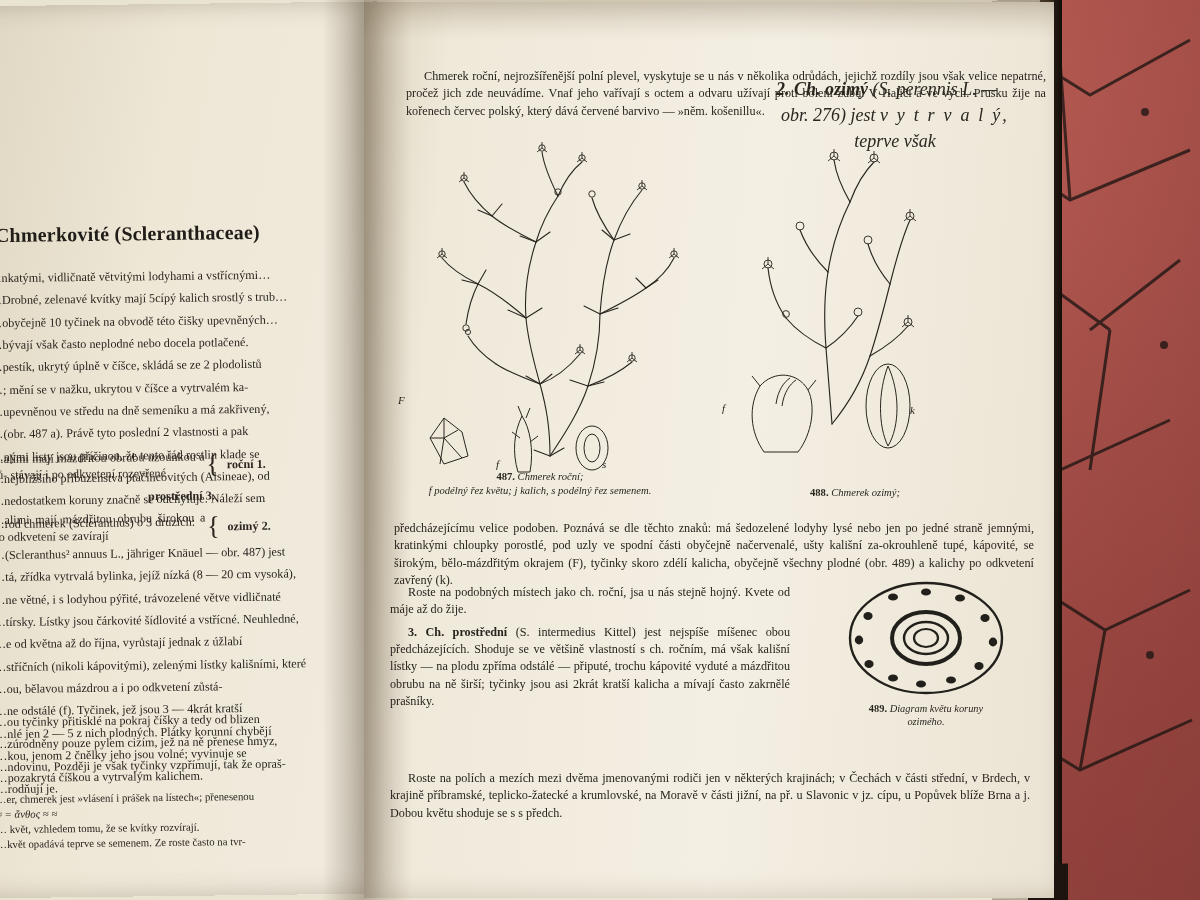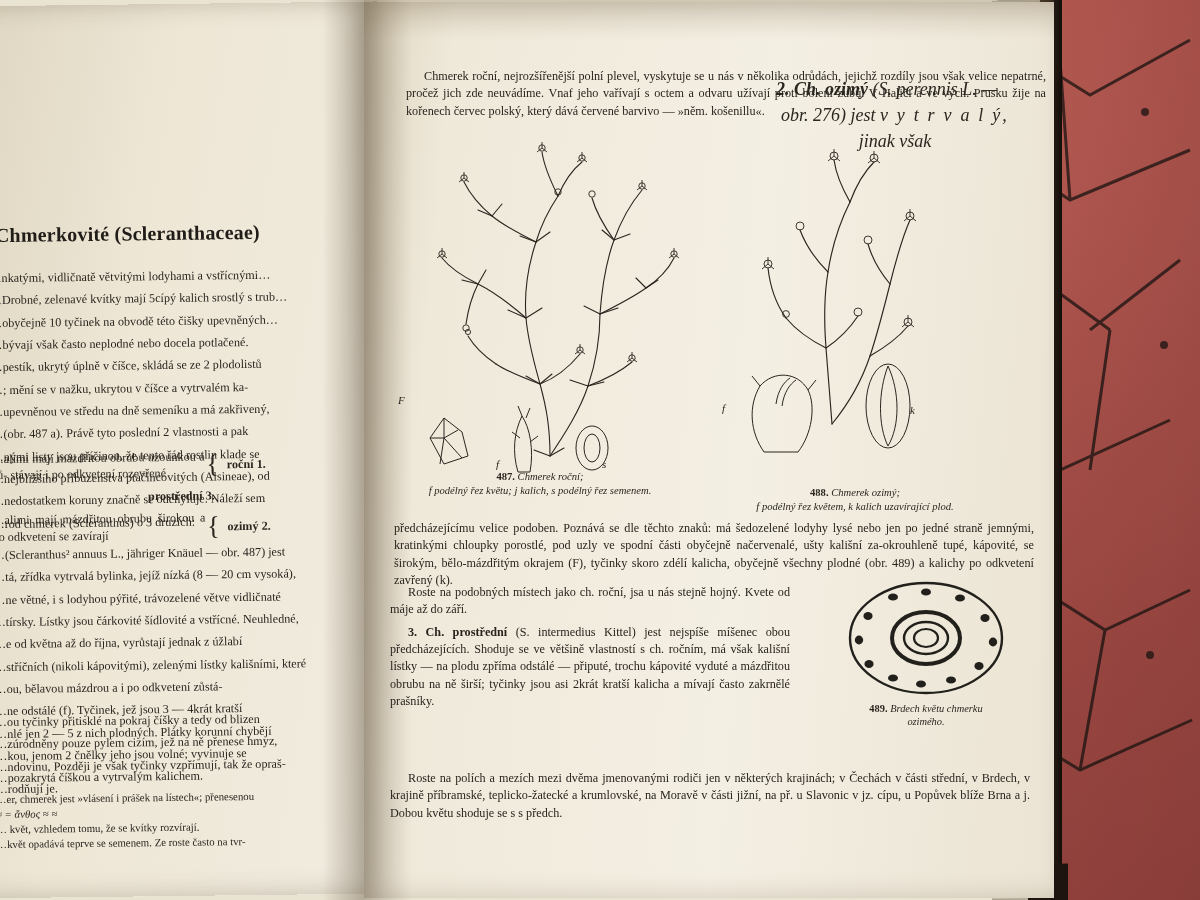--- a/index.html
+++ b/index.html
@@ -360,21 +360,21 @@
       <div style="position:absolute; left:16px; top:68px; width:640px;">
         <p class="body lead-indent">Chmerek roční, nejrozšířenější polní plevel, vyskytuje se u nás v několika odrůdách, jejichž rozdíly jsou však velice nepatrné, pročež jich zde neuvádíme. Vnaf jeho vařívají s octem a odvaru užívají proti bolení zubů. V Haliči a ve vých. Prusku žije na kořenech červec polský, který dává červené barvivo — »něm. košenillu«.</p>
       </div>
 
       <div class="side-note" style="top:76px; width:238px; text-align:left;">
         <span class="bold">2. Ch. ozimý</span>
         <span>(S. perennis L. —</span>
         <div style="text-align:center;">
           <span>obr. 276) jest</span>
           <span class="sp">v y t r v a l ý,</span>
-          <span>jinak však</span>
+          <span>teprve však</span>
         </div>
       </div>
 
       <div class="figs">
 
         <svg width="300" height="400" viewBox="0 0 300 400" style="position:absolute; left:10px; top:60px;">
           <g stroke="#2a251f" fill="none" stroke-width="1.1" stroke-linecap="round">
 
             <path d="M150 390 C150 360 146 340 140 318 C134 296 128 276 126 252"></path>
             <path d="M126 252 C124 226 128 200 136 176"></path>
@@ -505,29 +505,28 @@
           <span class="it">Chmerek roční;</span>
         </div>
         <div class="it">f podélný řez květu; j kalich, s podélný řez semenem.</div>
       </div>
 
       <div style="position:absolute; left:300px; top:470px; width:330px;margin-top:16px;" class="fig-cap">
         <div>
           <span class="num">488.</span>
           <span class="it">Chmerek ozimý;</span>
         </div>
-        <div class="it">f podélný řez květem, k kalich uzavírající plod.</div>
       </div>
 
       <div style="position:absolute; left:4px; top:520px; width:640px;">
         <p class="body noind" style="width:640px;">předcházejícímu velice podoben. Poznává se dle těchto znaků: má šedozelené lodyhy lysé nebo jen po jedné straně jemnými, kratinkými chloupky porostlé, pod uzly ve spodní části obyčejně načervenalé, ušty kališní za-okrouhleně tupé, kápovité, se širokým, bělo-mázdřitým okrajem (F), tyčinky skoro zdélí kalicha, obyčejně všechny plodné (obr. 489) a kalichy po odkvetení zavřený (k).</p>
       </div>
 
       <div style="position:absolute; left:0; top:584px; width:400px;">
-        <p class="body">Roste na podobných místech jako ch. roční, jsa u nás stejně hojný. Kvete od máje až do září.</p>
+        <p class="body">Roste na podobných místech jako ch. roční, jsa u nás stejně hojný. Kvete od máje až do žije.</p>
 
         <p class="body" style="margin-top:4px;">
           <span class="bold">3. Ch. prostřední</span>
           <span>(S. intermedius Kittel) jest</span>
           <span>nejspíše míšenec obou předcházejících. Shoduje se ve většině vlastností s ch. ročním, má však kališní lístky — na plodu zpříma odstálé — připuté, trochu kápovité vyduté a mázdřitou obrubu na ně širší; tyčinky jsou asi 2krát kratší kalicha a mívají často zakrnělé prašníky.</span>
         </p>
       </div>
 
       <div style="position:absolute; left:0; top:770px; width:640px;">
         <p class="body">Roste na polích a mezích mezi dvěma jmenovanými rodiči jen v některých krajinách; v Čechách v části střední, v Brdech, v krajině příbramské, teplicko-žatecké a krumlovské, na Moravě v části jižní, na př. u Slavonic v jz. cípu, u Popůvek blíže Brna a j. Dobou květu shoduje se s s předch.</p>
@@ -551,21 +550,21 @@
             <ellipse cx="84" cy="106" rx="5" ry="3.6"></ellipse>
             <ellipse cx="56" cy="100" rx="5" ry="3.6"></ellipse>
             <ellipse cx="32" cy="86" rx="4.6" ry="4"></ellipse>
             <ellipse cx="22" cy="62" rx="4.2" ry="4.4"></ellipse>
             <ellipse cx="31" cy="38" rx="4.6" ry="4"></ellipse>
             <ellipse cx="56" cy="19" rx="5" ry="3.6"></ellipse>
           </g>
         </svg>
         <div class="diagram-cap">
           <span class="bold">489.</span>
-          <span class="ital">Brdech květu chmerku</span>
+          <span class="ital">Diagram květu koruny</span>
           <div class="ital">ozimého.</div>
         </div>
       </div>
 
     </div>
   </div>
 
 
 </div>
 

